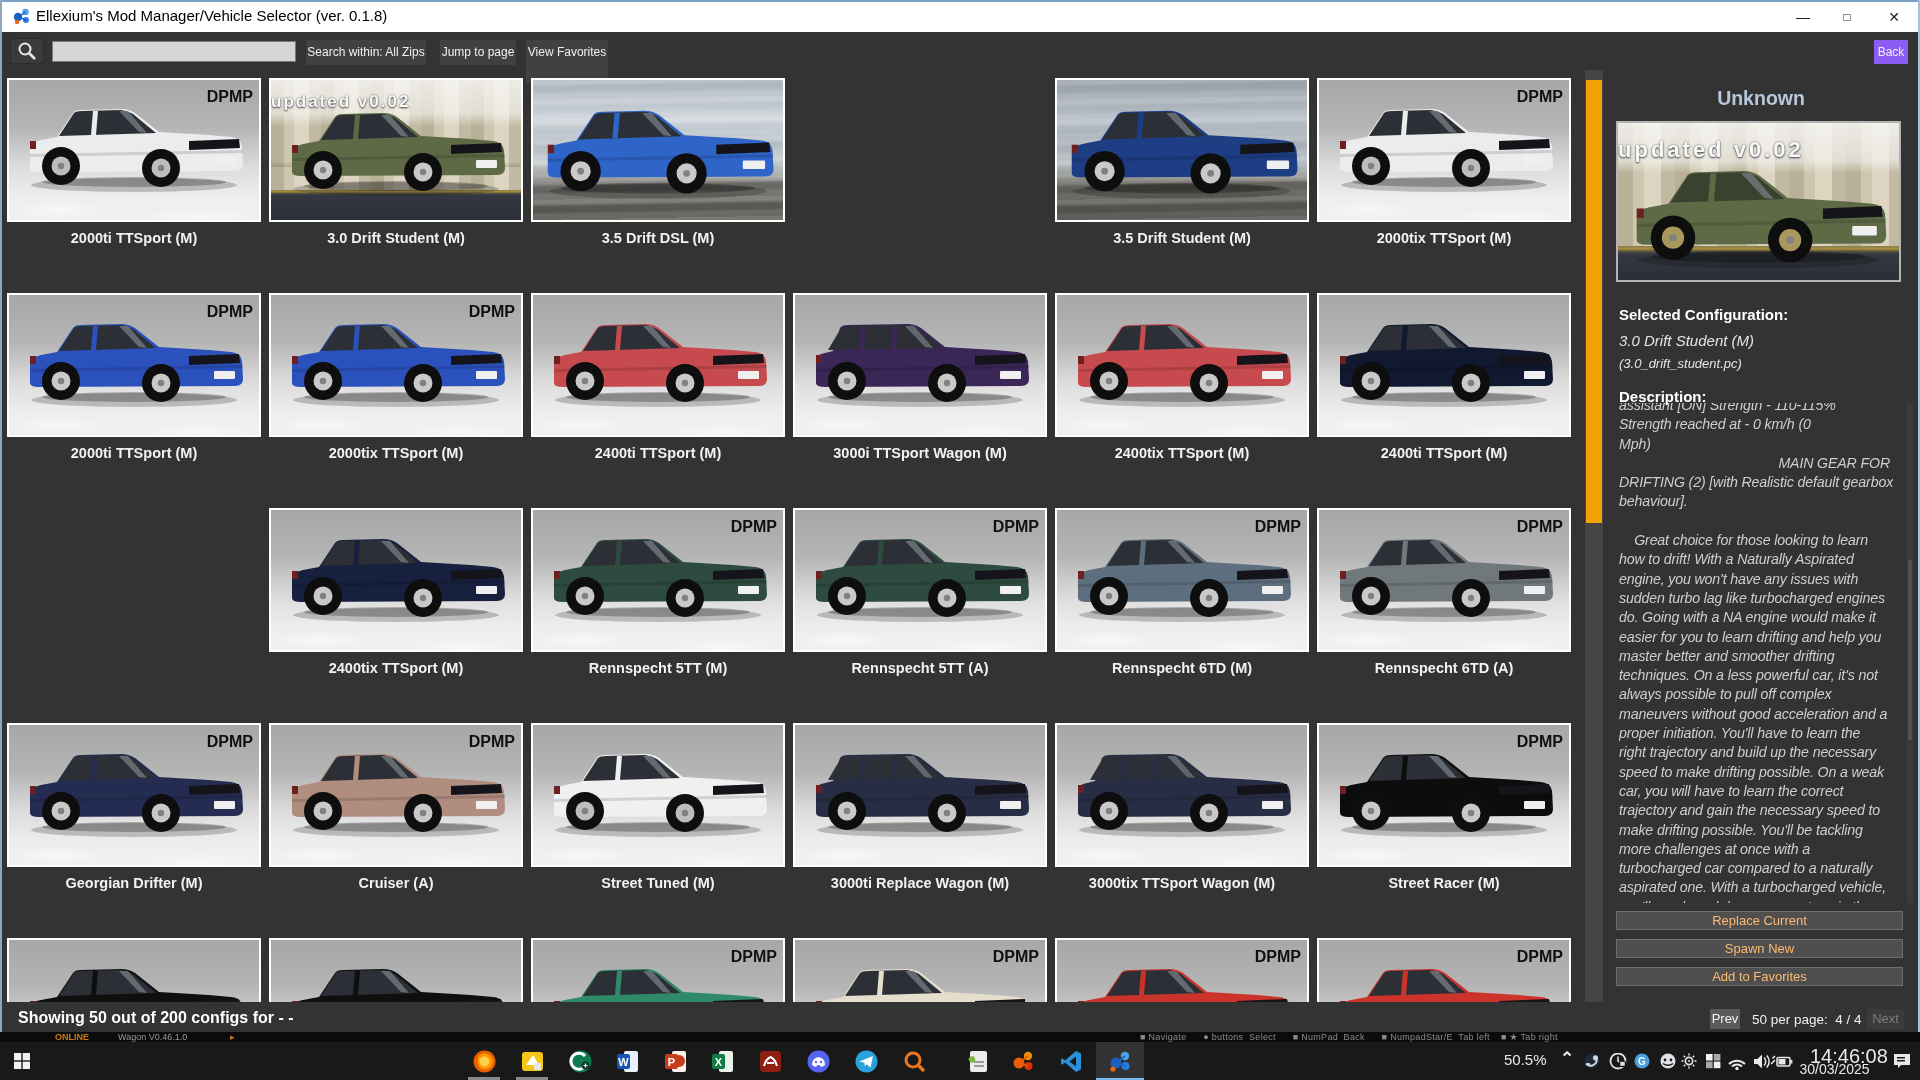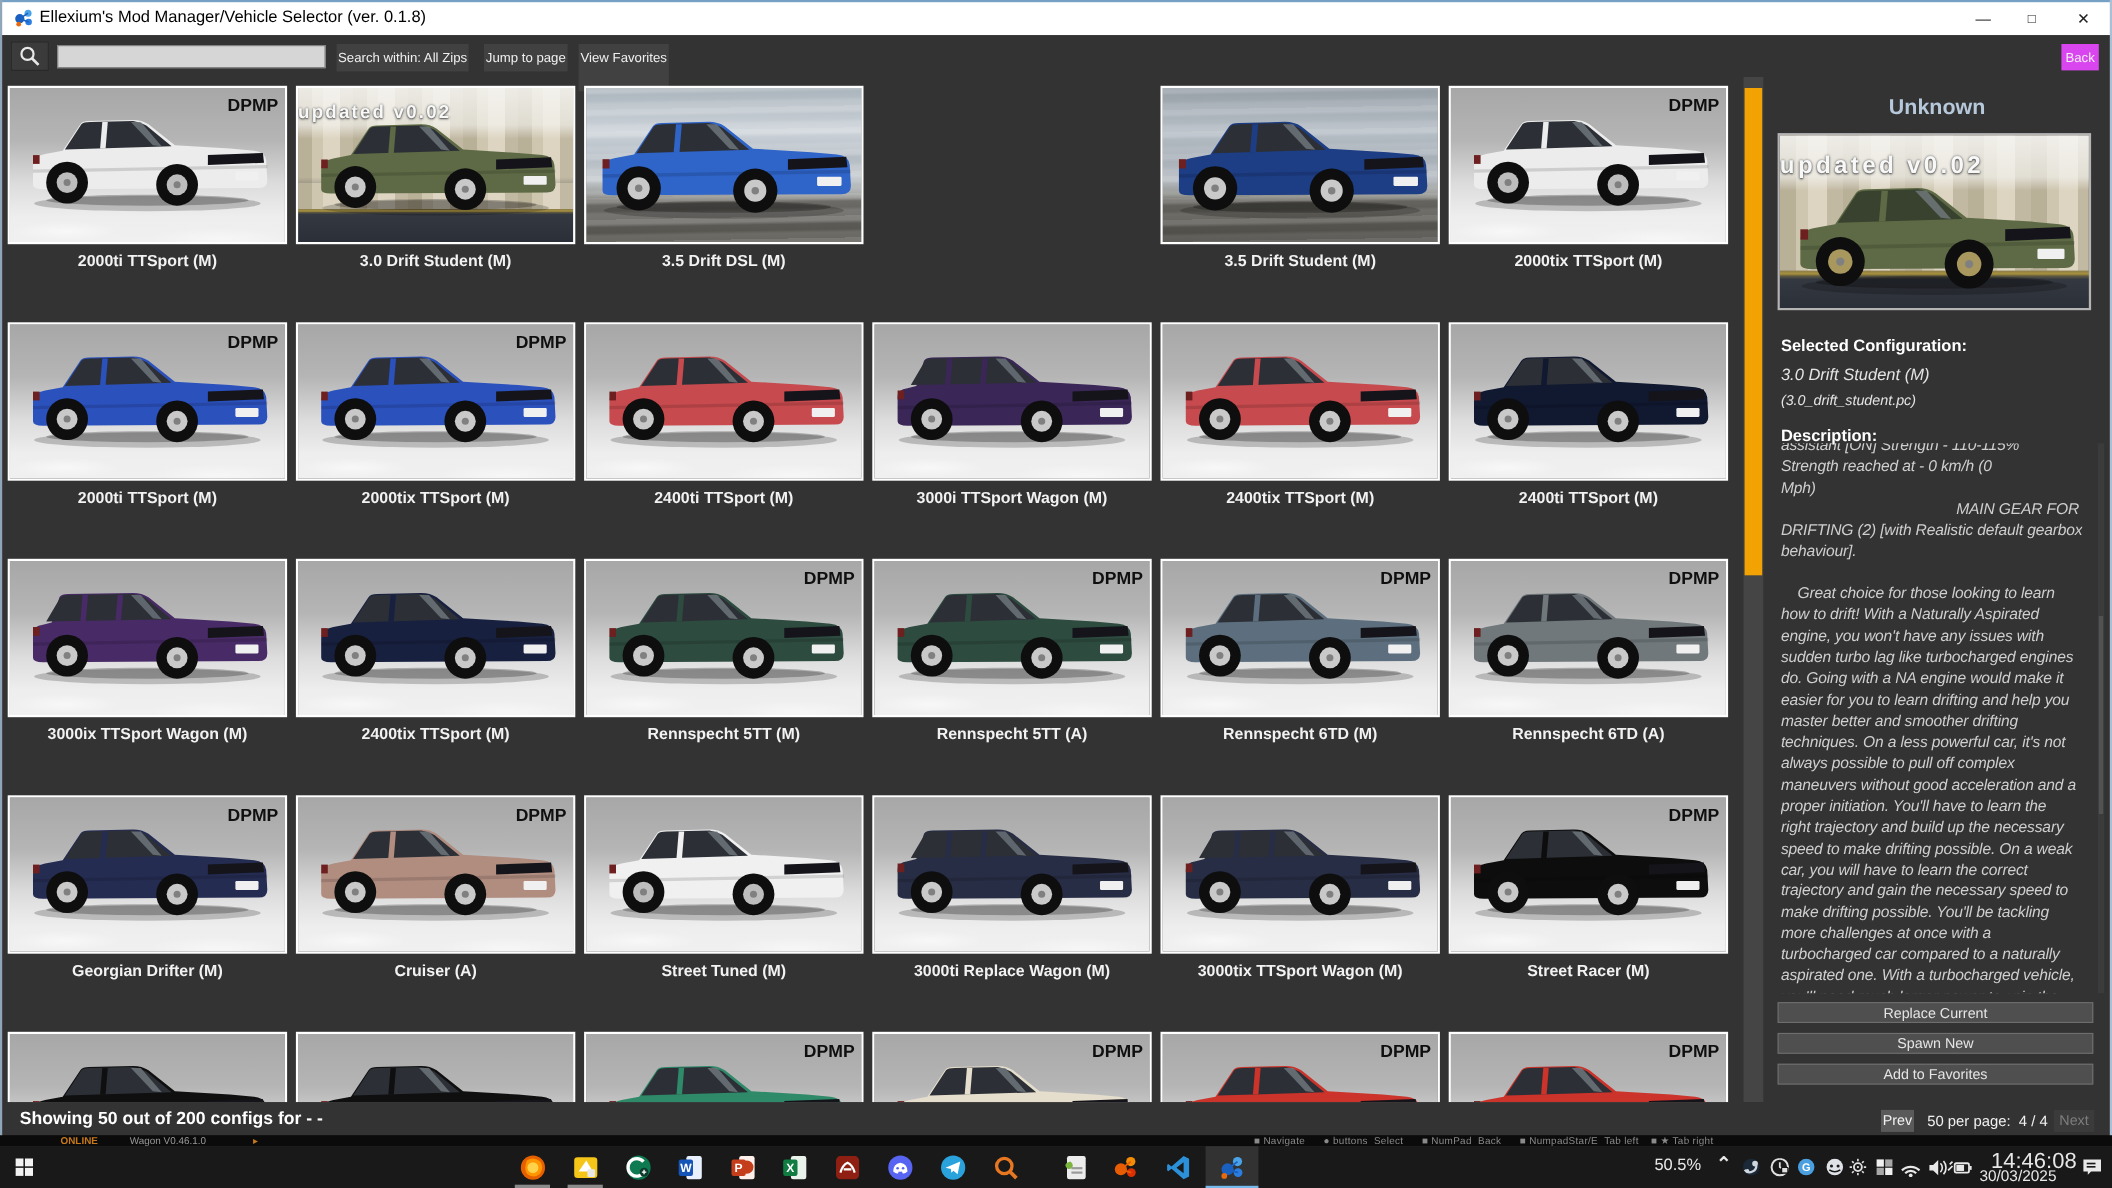--- a/index.html
+++ b/index.html
@@ -52,21 +52,21 @@
  background:
  linear-gradient(180deg, rgba(248,248,246,.82) 0%, rgba(245,245,243,.62) 24%, rgba(250,250,250,0) 32%),
  repeating-linear-gradient(90deg,#b9b098 0 15px,#cec6af 15px 26px,#ddd5c2 26px 43px,#c2b9a2 43px 57px)}
 #pimg .pfloor{position:absolute;left:0;bottom:0;width:281px;height:34px;
  background:linear-gradient(180deg,#8a7c4e 0,#a8913a 3px,#5e5942 5px,#343841 8px,#2b2f37 100%)}
 #pimg .uptxt{width:281px;top:14px;font-size:22px;letter-spacing:3px}
 .ph{color:#fff;font-weight:bold;font-size:15px}
 .pit{color:#e4e4e4;font-style:italic;font-size:15px}
 #descclip{left:1619px;top:403px;width:274px;height:500px;overflow:hidden}
 #desc{margin-top:-7px;font-style:italic;font-size:14.2px;letter-spacing:-0.15px;line-height:19.3px;color:#cfcfcf;white-space:pre}
-.pbtn{left:1616px;width:287px;height:19px;background:#4f4f4f;border:1px solid #6e6e6e;color:#e5e5e5;
+.pbtn{left:1616px;width:287px;height:19px;background:#4f4f4f;border:1px solid #6e6e6e;color:#fdba74;
  font-size:13px;text-align:center;line-height:17px}
 
 #status{left:4px;top:1002px;width:1914px;height:30px;background:#333}
 #stattext{left:18px;top:1009px;font-size:16px;font-weight:bold;color:#fff}
 #prevb{left:1710px;top:1009px;width:30px;height:20px;background:#5a5a5a;color:#f2f2f2;font-size:13px;text-align:center;line-height:19px}
 #pageinfo{left:1752px;top:1012px;font-size:13.5px;color:#f0f0f0}
 #nextb{left:1867px;top:1009px;width:37px;height:20px;background:#3b3b3b;color:#7d7d7d;font-size:13px;text-align:center;line-height:19px}
 
 #bgstrip{left:0;top:1032px;width:1920px;height:10px;background:#0b0b0b;overflow:hidden}
 #taskbar{left:0;top:1042px;width:1920px;height:38px;background:#191919}
@@ -131,21 +131,21 @@
 <div id="toolbar" class="abs"></div>
 <svg class="abs" style="left:10px;top:38px" width="34" height="26" viewBox="0 0 34 26">
  <rect x="0" y="0" width="34" height="26" fill="#3b3b3b" stroke="#202020"></rect>
  <circle cx="15" cy="11" r="5.5" fill="none" stroke="#e8e8e8" stroke-width="2"></circle>
  <line x1="19" y1="15" x2="25" y2="21" stroke="#e8e8e8" stroke-width="2.5"></line>
 </svg>
 <div id="srchinput" class="abs"></div>
 <div class="tbtn abs" style="left:306px;top:40px;width:120px;height:25px;line-height:25px">Search within: All Zips</div>
 <div class="tbtn abs" style="left:440px;top:40px;width:76px;height:25px;line-height:25px">Jump to page</div>
 <div class="tbtn abs" style="left:526px;top:40px;width:82px;height:43px;line-height:25px">View Favorites</div>
-<div class="tbtn abs" style="left:1874px;top:40px;width:34px;height:24px;line-height:24px;background:#d946ef">Back</div>
+<div class="tbtn abs" style="left:1874px;top:40px;width:34px;height:24px;line-height:24px;background:#8b5cf6">Back</div>
 <div id="gridclip" class="abs">
       <div class="cell" style="left:3px;top:8px">
         <div class="img stu">
           <svg class="car" viewBox="0 0 250 140">
             <use href="#sedan" style="--body:#ececec;--rim:#bdbdbd;--win:#2c3036"></use>
           </svg>
           <div class="dpmp">DPMP</div>
         </div>
         <div class="lbl">2000ti TTSport (M)</div>
       </div>
@@ -226,28 +226,20 @@
         </div>
         <div class="lbl">2400tix TTSport (M)</div>
       </div>
       <div class="cell" style="left:1313px;top:223px">
         <div class="img stu">
           <svg class="car" viewBox="0 0 250 140">
             <use href="#sedan" style="--body:#111931;--rim:#c9c9c9;--win:#2c3036"></use>
           </svg>
         </div>
         <div class="lbl">2400ti TTSport (M)</div>
-      </div>
-      <div class="cell" style="left:3px;top:438px">
-        <div class="img stu">
-          <svg class="car" viewBox="0 0 250 140">
-            <use href="#wagon" style="--body:#482a66;--rim:#c9c9c9;--win:#2c3036"></use>
-          </svg>
-        </div>
-        <div class="lbl">3000ix TTSport Wagon (M)</div>
       </div>
       <div class="cell" style="left:265px;top:438px">
         <div class="img stu">
           <svg class="car" viewBox="0 0 250 140">
             <use href="#sedan" style="--body:#182040;--rim:#c9c9c9;--win:#2c3036"></use>
           </svg>
         </div>
         <div class="lbl">2400tix TTSport (M)</div>
       </div>
       <div class="cell" style="left:527px;top:438px">

